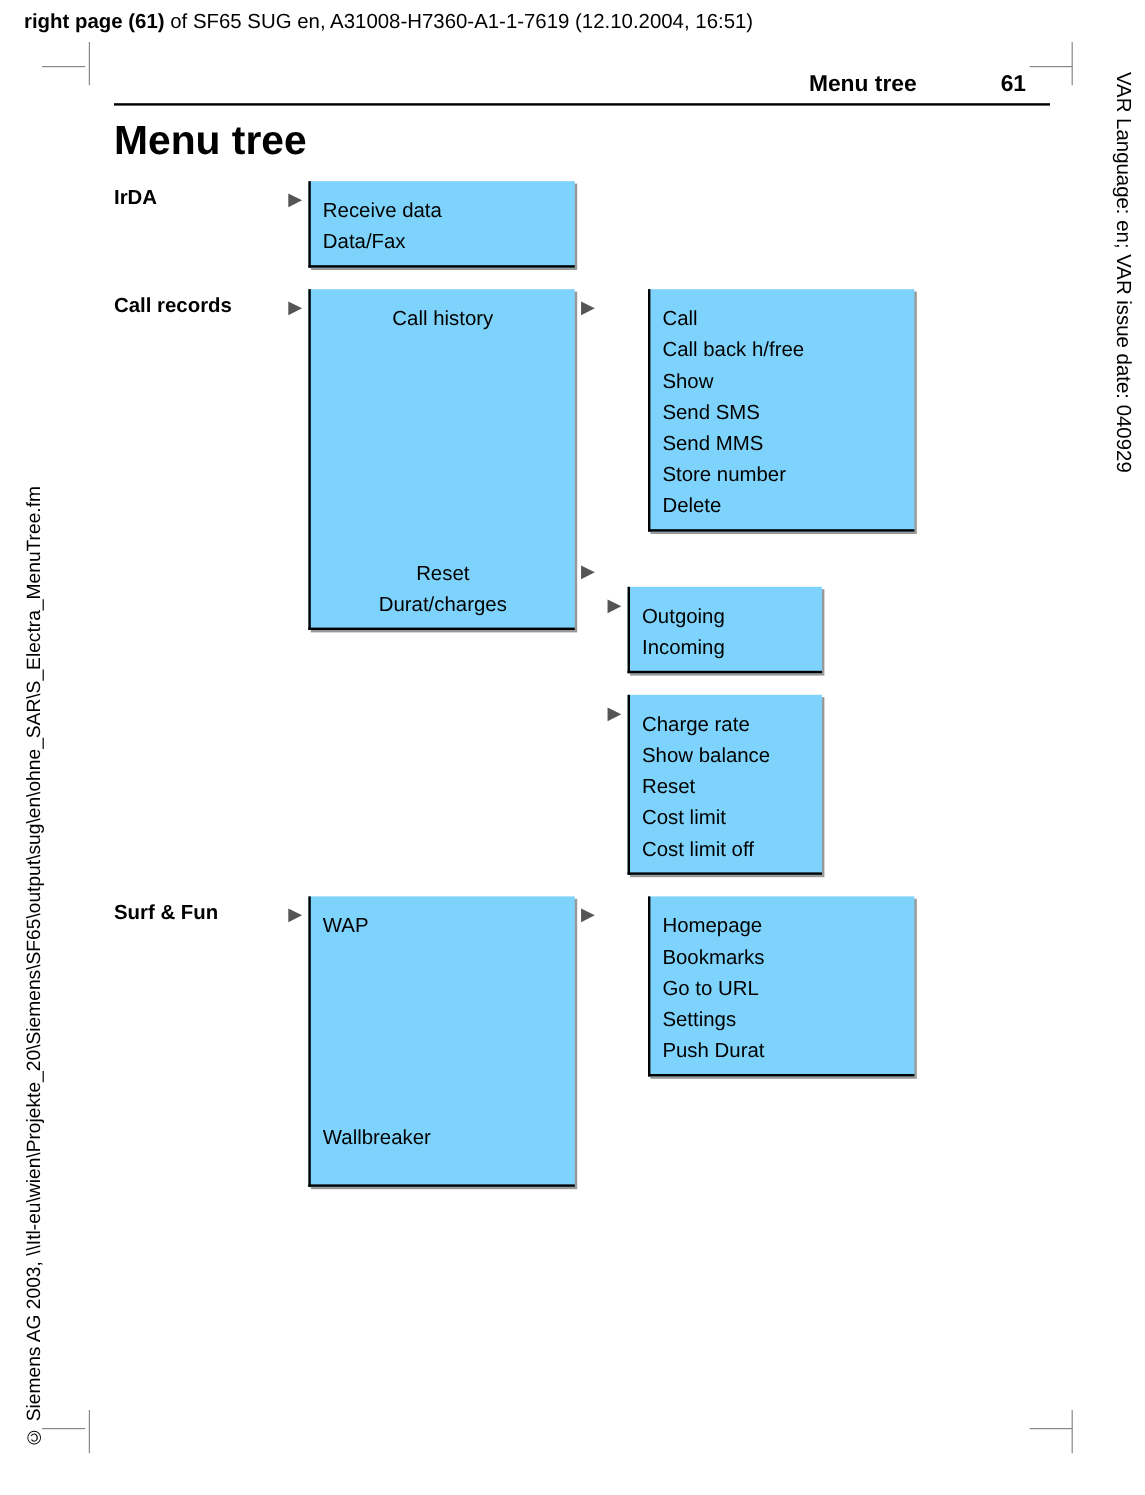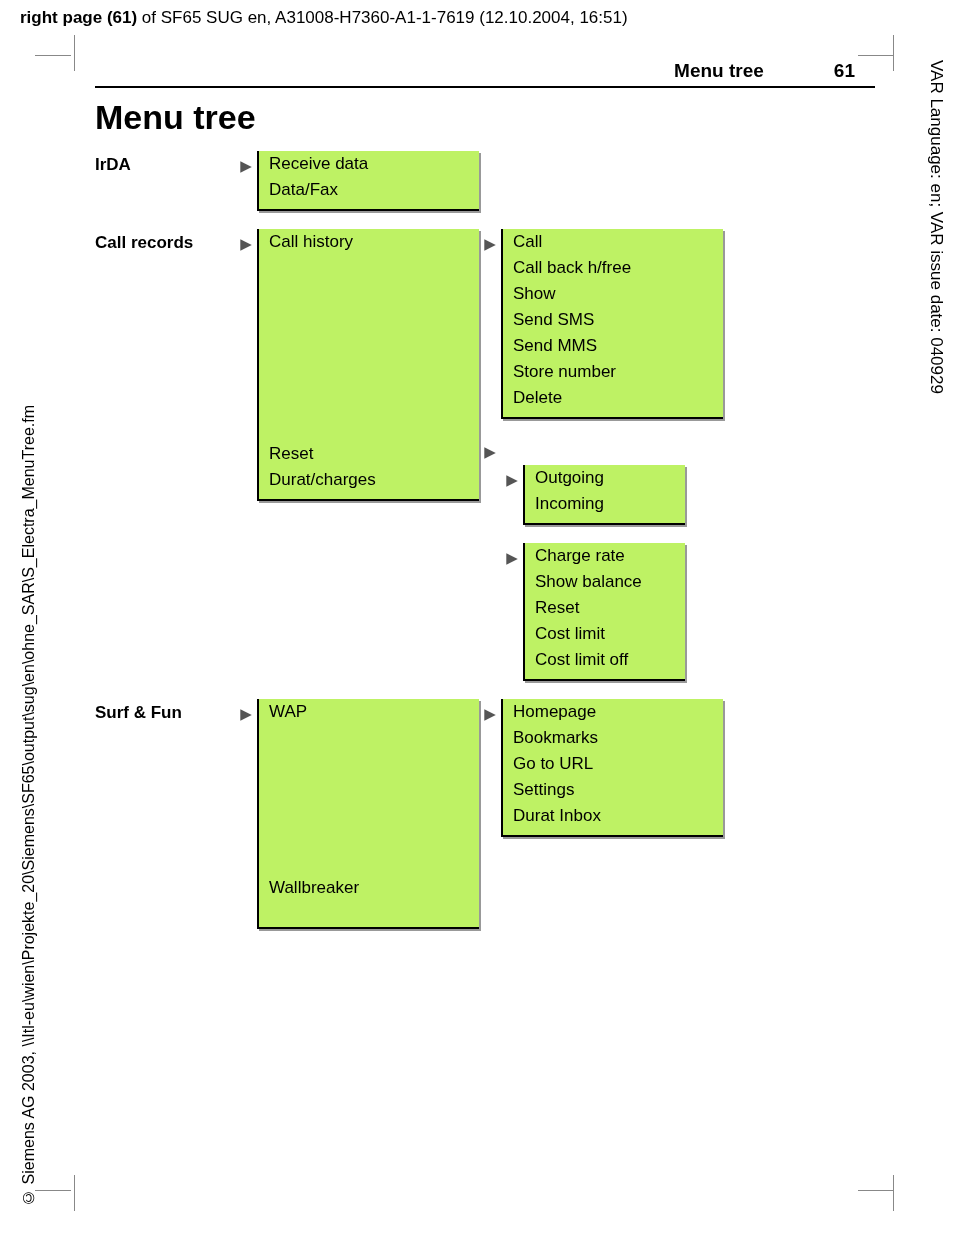--- a/index.html
+++ b/index.html
@@ -77,36 +77,36 @@
   .arrow {
     width: 22px;
     display: flex;
     justify-content: center;
     padding-top: 6px;
     font-size: 15px;
     color: #555;
     flex-shrink: 0;
   }
   .box {
-    background: #bef264;
+    background: #7dd3fc;
     border-left: 2px solid #000;
     border-bottom: 2px solid #000;
     box-shadow: 2px 2px 0 #999;
-    padding: 0 10px 6px 10px;
+    padding: 12px 10px 6px 10px;
     min-width: 150px;
   }
   .box .item {
     padding: 3px 0;
   }
   .sub-row {
     display: flex;
     align-items: flex-start;
   }
   .col2 { width: 200px; }
-  .col3 { width: 200px; }
+  .col3 { width: 200px; margin-left: 39px; }
   .spacer-v { height: 18px; }
   .crop-tl { position:absolute; top:55px; left:35px; width:36px; border-top:1px solid #888;}
   .crop-tl2 { position:absolute; top:35px; left:74px; height:36px; border-left:1px solid #888;}
   .crop-tr { position:absolute; top:55px; right:60px; width:36px; border-top:1px solid #888;}
   .crop-tr2 { position:absolute; top:35px; right:60px; height:36px; border-left:1px solid #888;}
   .crop-bl { position:absolute; bottom:55px; left:35px; width:36px; border-top:1px solid #888;}
   .crop-bl2 { position:absolute; bottom:35px; left:74px; height:36px; border-left:1px solid #888;}
   .crop-br { position:absolute; bottom:55px; right:60px; width:36px; border-top:1px solid #888;}
   .crop-br2 { position:absolute; bottom:35px; right:60px; height:36px; border-left:1px solid #888;}
 </style>
@@ -144,21 +144,21 @@
       <div class="item">Data/Fax</div>
     </div>
   </div>
 
   <div class="section">
     <div class="col-label">Call records</div>
     <div class="arrow">▶</div>
     <div style="display:flex; flex-direction:column;">
 
       <div class="sub-row">
-        <div class="box col2" style="flex-shrink:0;">
+        <div class="box col2" style="flex-shrink:0;text-align:center;">
           <div class="item">Call history</div>
           <div style="height:186px;"></div>
           <div class="item">Reset</div>
           <div class="item">Durat/charges</div>
         </div>
         <div style="display:flex; flex-direction:column;">
           <div class="sub-row">
             <div class="arrow">▶</div>
             <div class="box col3">
               <div class="item">Call</div>
@@ -209,18 +209,18 @@
         <div style="height:150px;"></div>
         <div class="item">Wallbreaker</div>
         <div style="height:20px;"></div>
       </div>
       <div class="arrow">▶</div>
       <div class="box col3">
         <div class="item">Homepage</div>
         <div class="item">Bookmarks</div>
         <div class="item">Go to URL</div>
         <div class="item">Settings</div>
-        <div class="item">Durat Inbox</div>
+        <div class="item">Push Durat</div>
       </div>
     </div>
   </div>
 
 </div>
 
 </body></html>

